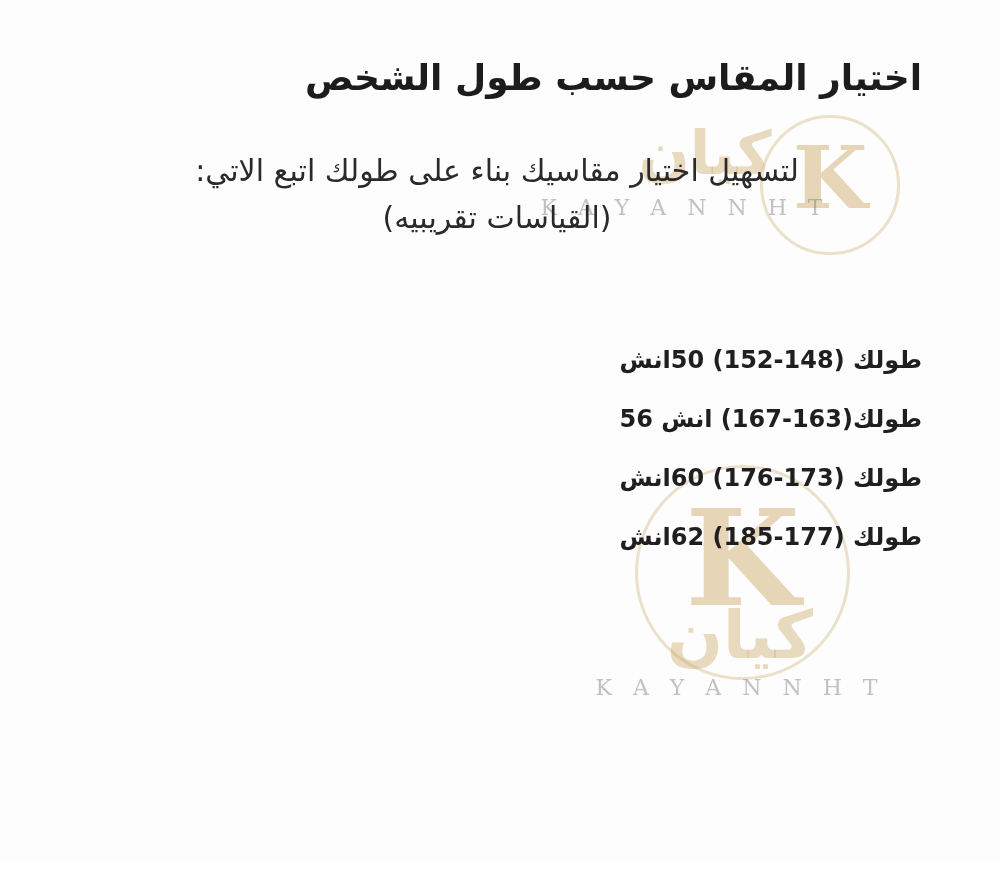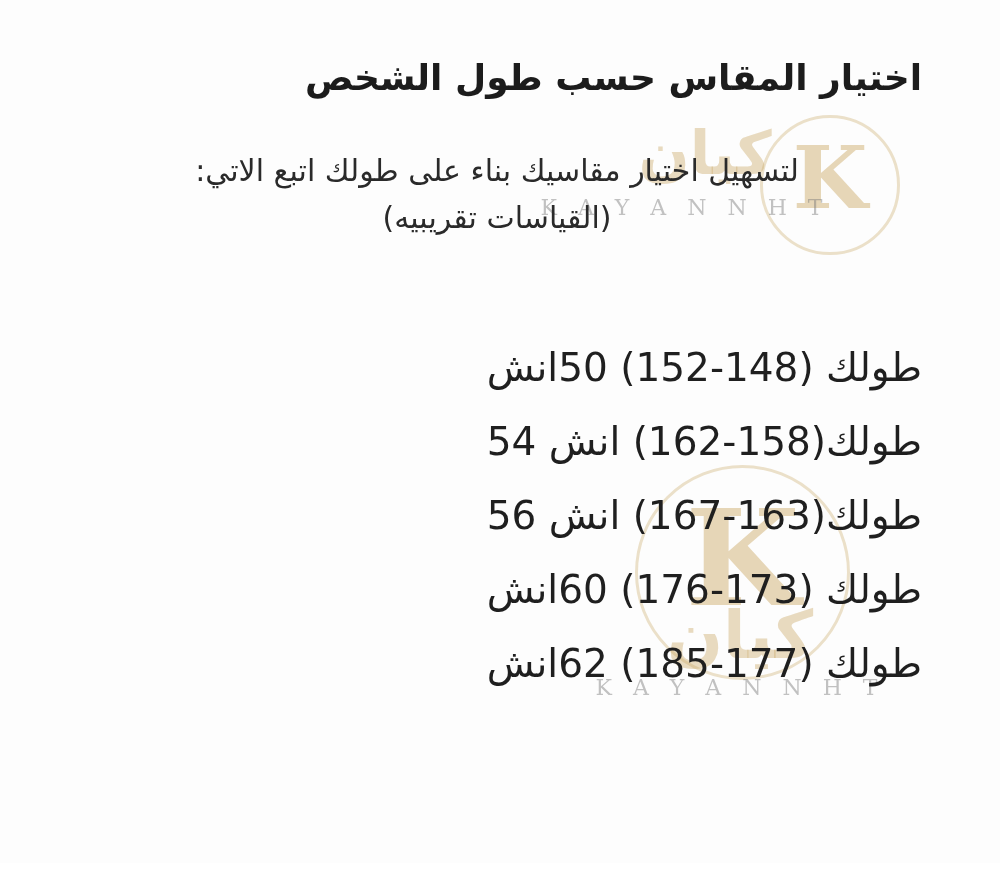--- a/index.html
+++ b/index.html
@@ -125,26 +125,27 @@
     position: absolute;
     top: 348px;
     right: 78px;
     width: 850px;
     list-style: none;
     margin: 0;
     padding: 0;
   }
   .size-list li {
     text-align: right;
-    font-size: 39px;
+    font-size: 24px;
     color: #1f1f1f;
     line-height: 1;
     padding: 0;
     margin: 0 0 35px 0;
     white-space: nowrap;
+    font-weight: bold;
   }
 </style>
 </head>
 <body>
 
 <div class="page">
 
   <div class="watermark" id="wm1">
     <div class="wm-ring"></div>
     <div class="wm-mark">K</div>
@@ -163,21 +164,20 @@
 
     <h1 class="title">اختيار المقاس حسب طول الشخص</h1>
 
     <div class="intro">
       <span>لتسهيل اختيار مقاسيك بناء على طولك اتبع الاتي:</span>
       <span class="line2">(القياسات تقريبيه)</span>
     </div>
 
     <ul class="size-list">
       <li>طولك (148-152) 50انش</li>
-      <li>طولك(158-162) انش 54</li>
       <li>طولك(163-167) انش 56</li>
       <li>طولك (173-176) 60انش</li>
       <li>طولك (177-185) 62انش</li>
     </ul>
 
   </div>
 
   <div class="page-edge"></div>
 </div>
 

